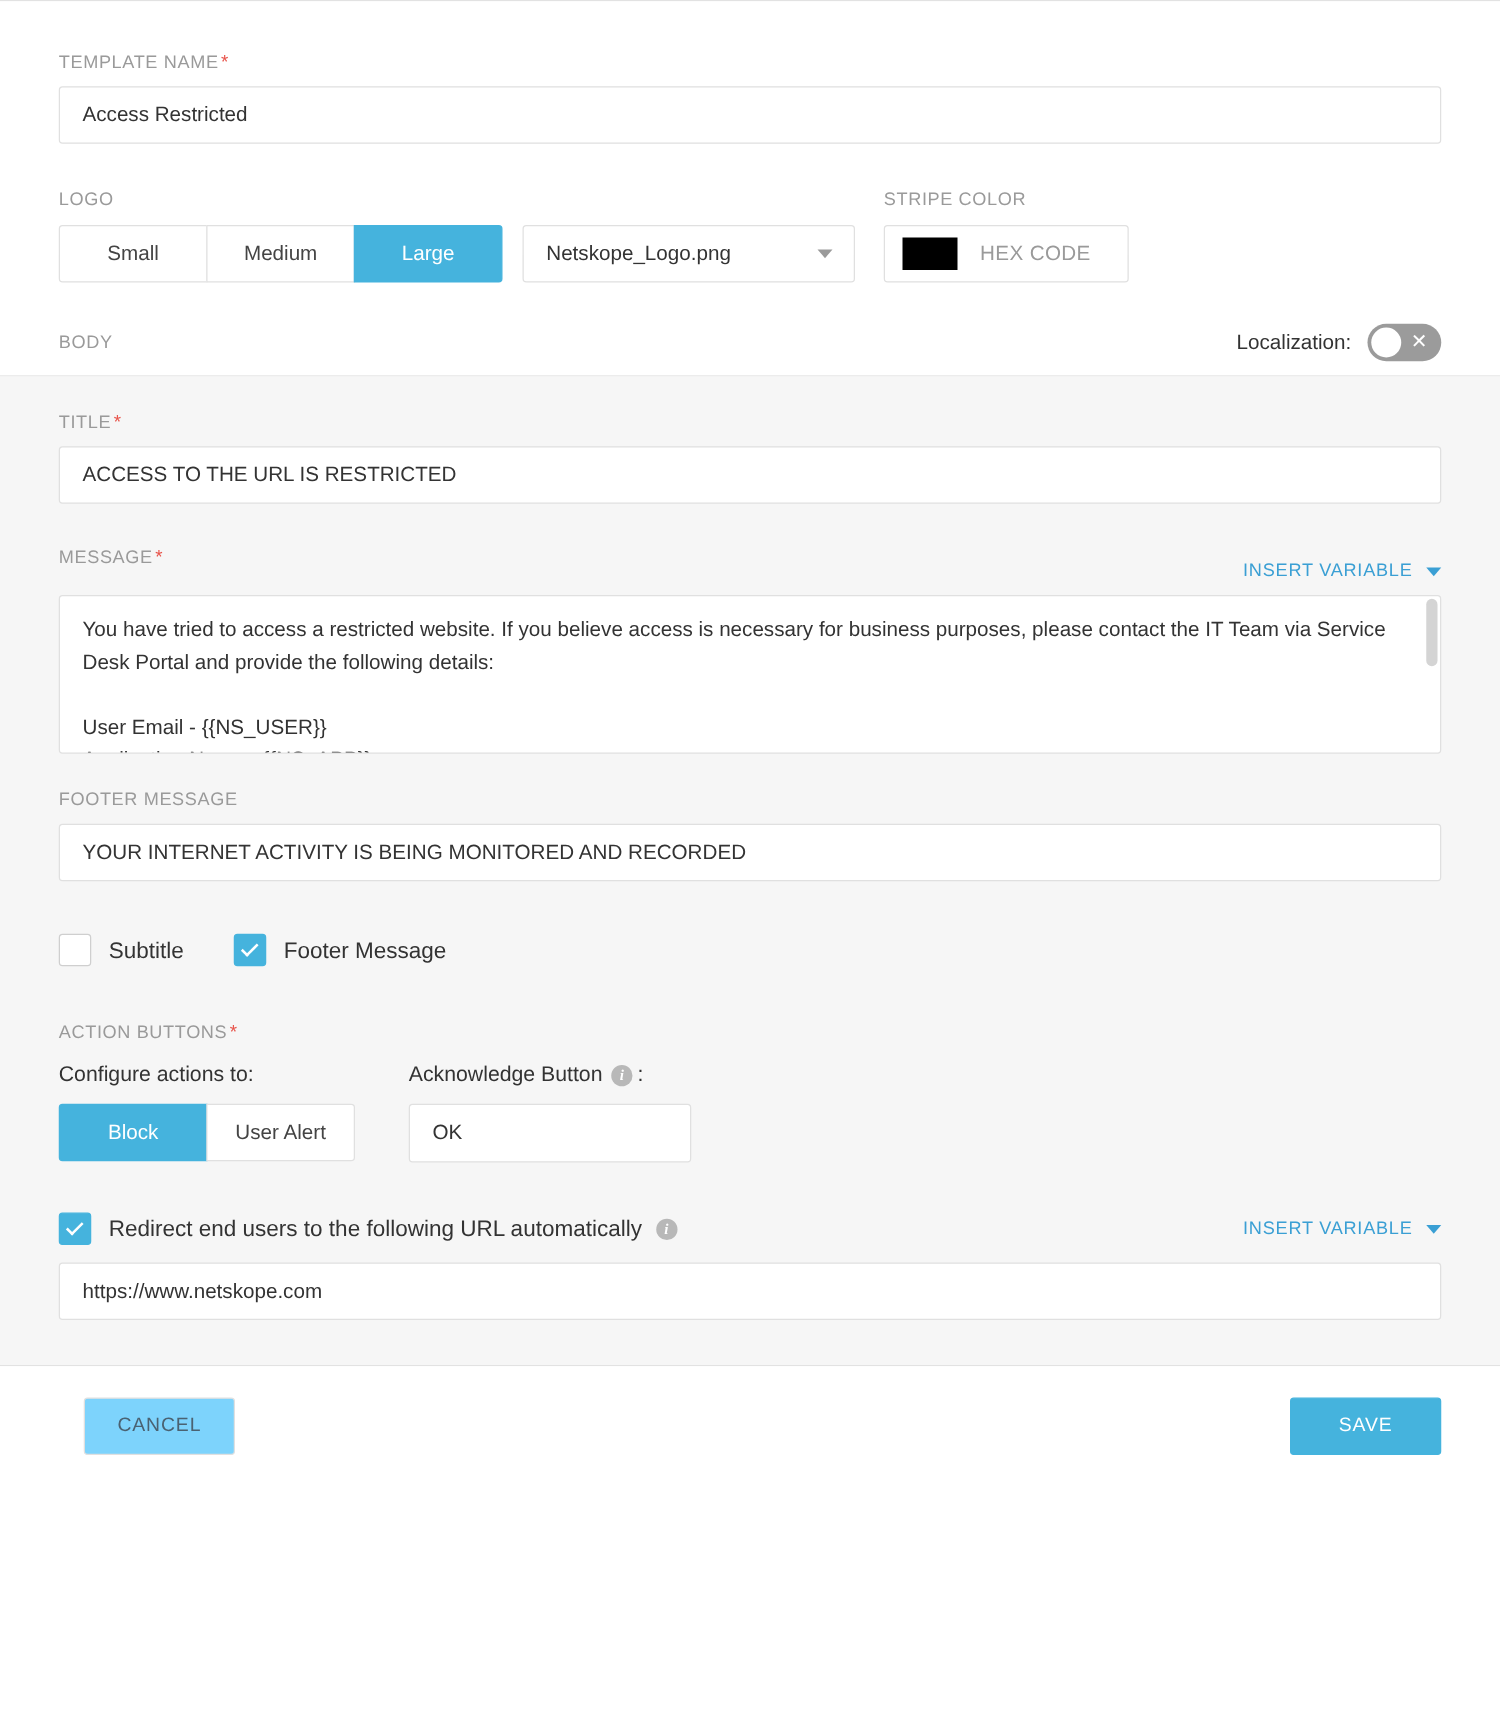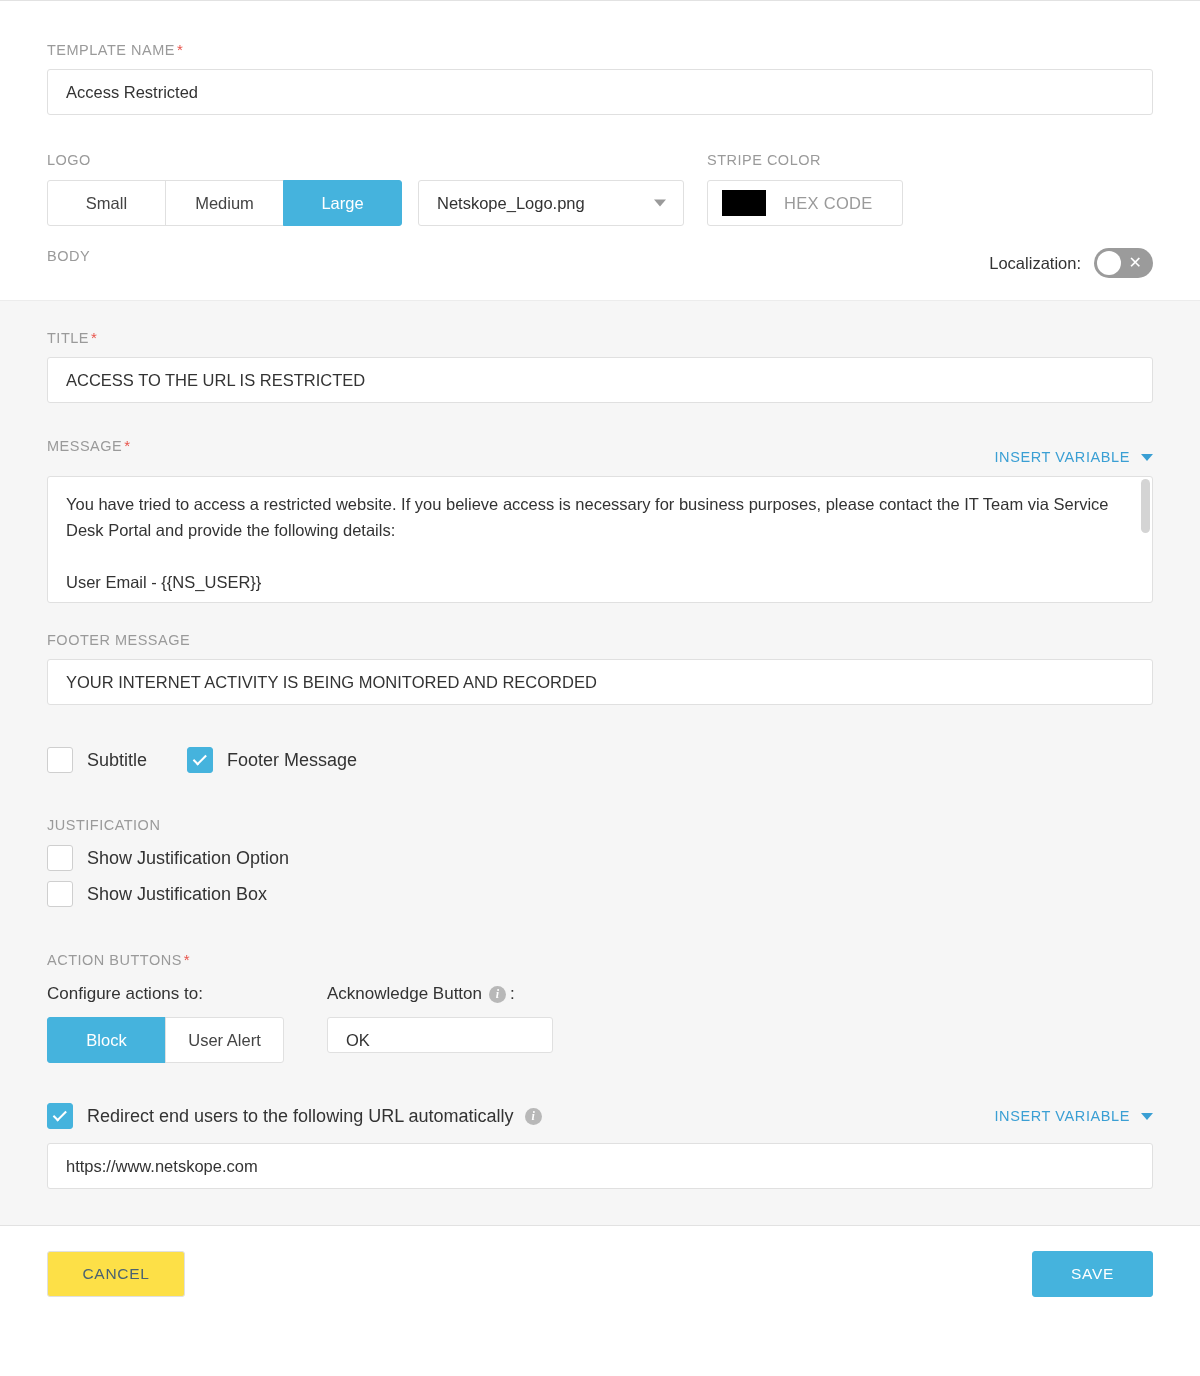--- a/index.html
+++ b/index.html
@@ -119,21 +119,21 @@
     background: #000000;
   }
   .hex-text {
     margin-left: 18px;
     font-size: 16.5px;
     color: #9a9a9a;
     letter-spacing: 0.3px;
   }
 
   .row-body-head {
-    display: flex; align-items: flex-start;
+    display: flex; align-items: center;
     justify-content: space-between;
     height: 52px;
   }
   .localization-wrap { display: flex; align-items: center; }
   .localization-label {
     font-size: 16.5px;
     color: #333;
     margin-right: 13px;
   }
   .toggle {
@@ -266,21 +266,21 @@
     font-size: 12px;
     font-weight: bold;
     font-style: italic;
     display: inline-flex;
     align-items: center; justify-content: center;
     margin: 0 4px 0 7px;
     font-family: "Liberation Serif", serif;
     cursor: pointer;
   }
   .ack-input {
-    width: 226px; height: 36px;
+    width: 226px; height: 47px;
     border: 1px solid #e0e0e0;
     border-radius: 3px;
     background: #fff;
     font-size: 16.5px;
     color: #333;
     padding: 0 18px;
     line-height: 44px;
     margin-top: 13px;
   }
   .action-seg { margin-top: 13px; }
@@ -304,24 +304,25 @@
   .btn {
     height: 46px;
     border-radius: 3px;
     font-size: 15.5px;
     letter-spacing: 0.7px;
     display: flex; align-items: center; justify-content: center;
     cursor: pointer;
     font-family: "Liberation Sans", sans-serif;
   }
   .btn-cancel {
-    width: 138px;
-    border: 1px solid #e0e0e0;
-    background: #fde047;
+    width: 121px;
+    border: 1px solid #e0e0e0;
+    background: #7dd3fc;
     color: #4a6272;
+    margin-left: 20px;
   }
   .btn-save {
     width: 121px;
     border: 1px solid #45b3dd;
     background: #45b3dd;
     color: #ffffff;
   }
 </style>
 </head>
 <body>
@@ -415,31 +416,20 @@
         <span class="cb-label">Subtitle</span>
       </div>
       <div class="cb-row">
         <span class="cb checked">
             <span class="tick"></span>
           </span>
         <span class="cb-label">Footer Message</span>
       </div>
     </div>
 
-    <div class="justification-block">
-      <span class="field-label">JUSTIFICATION</span>
-      <div class="cb-row">
-        <span class="cb"></span>
-        <span class="cb-label">Show Justification Option</span>
-      </div>
-      <div class="cb-row">
-        <span class="cb"></span>
-        <span class="cb-label">Show Justification Box</span>
-      </div>
-    </div>
 
     <div class="action-block">
       <span class="field-label">
         <span>ACTION BUTTONS</span><span class="req">*</span>
       </span>
       <div class="action-cols">
         <div class="action-col-1">
           <span class="action-sub-label">Configure actions to:</span>
           <div class="seg-group action-seg">
             <div class="seg-btn active">Block</div>

